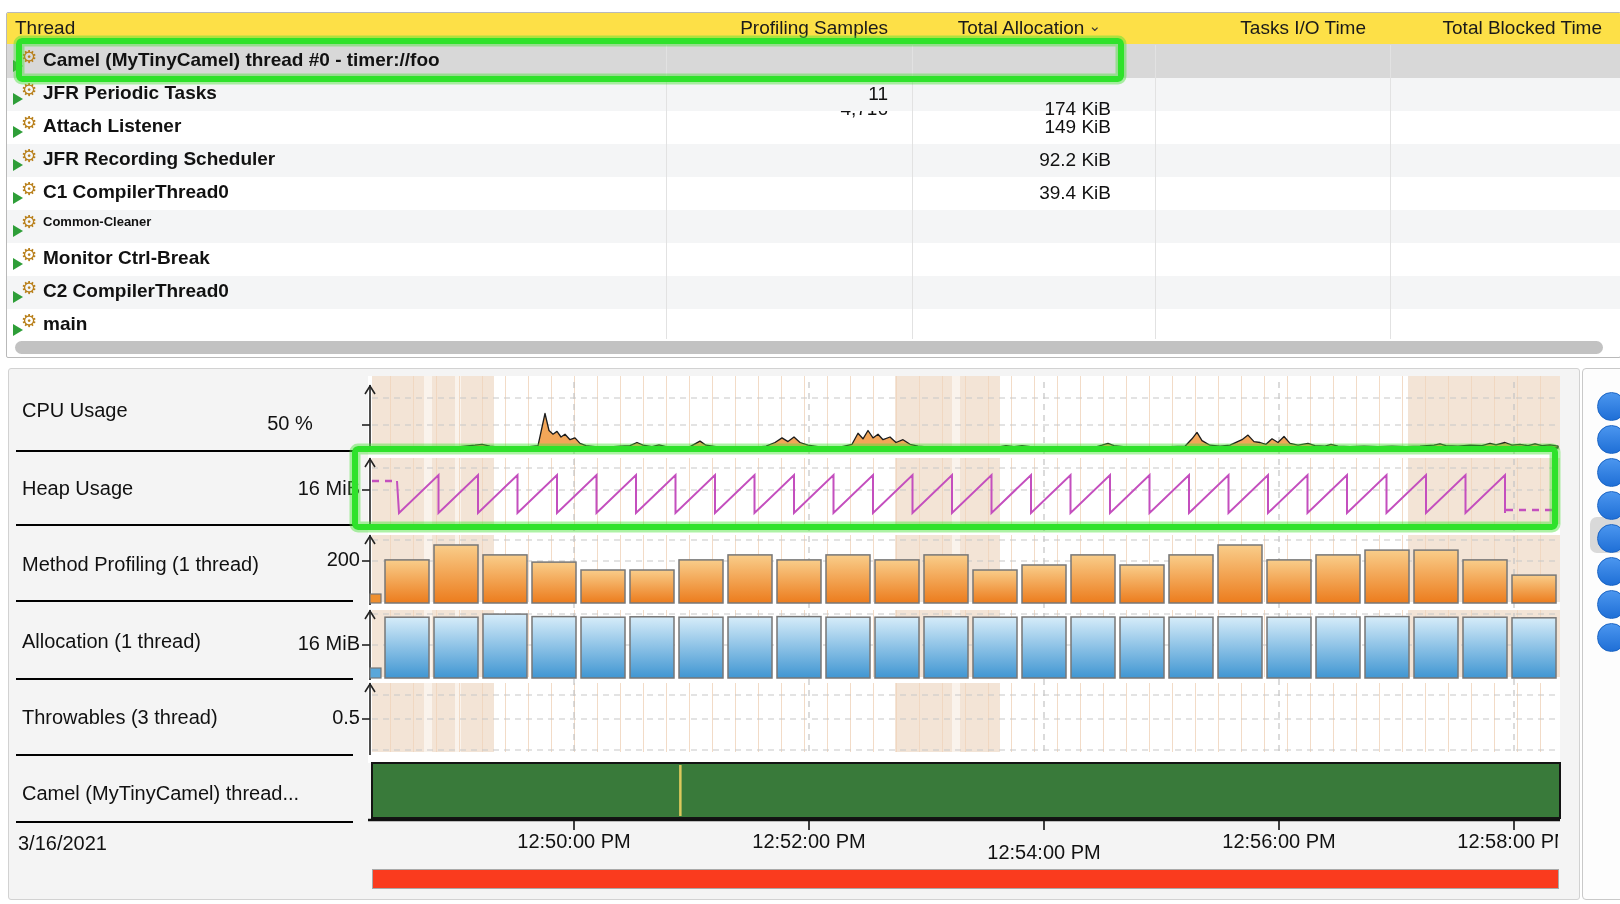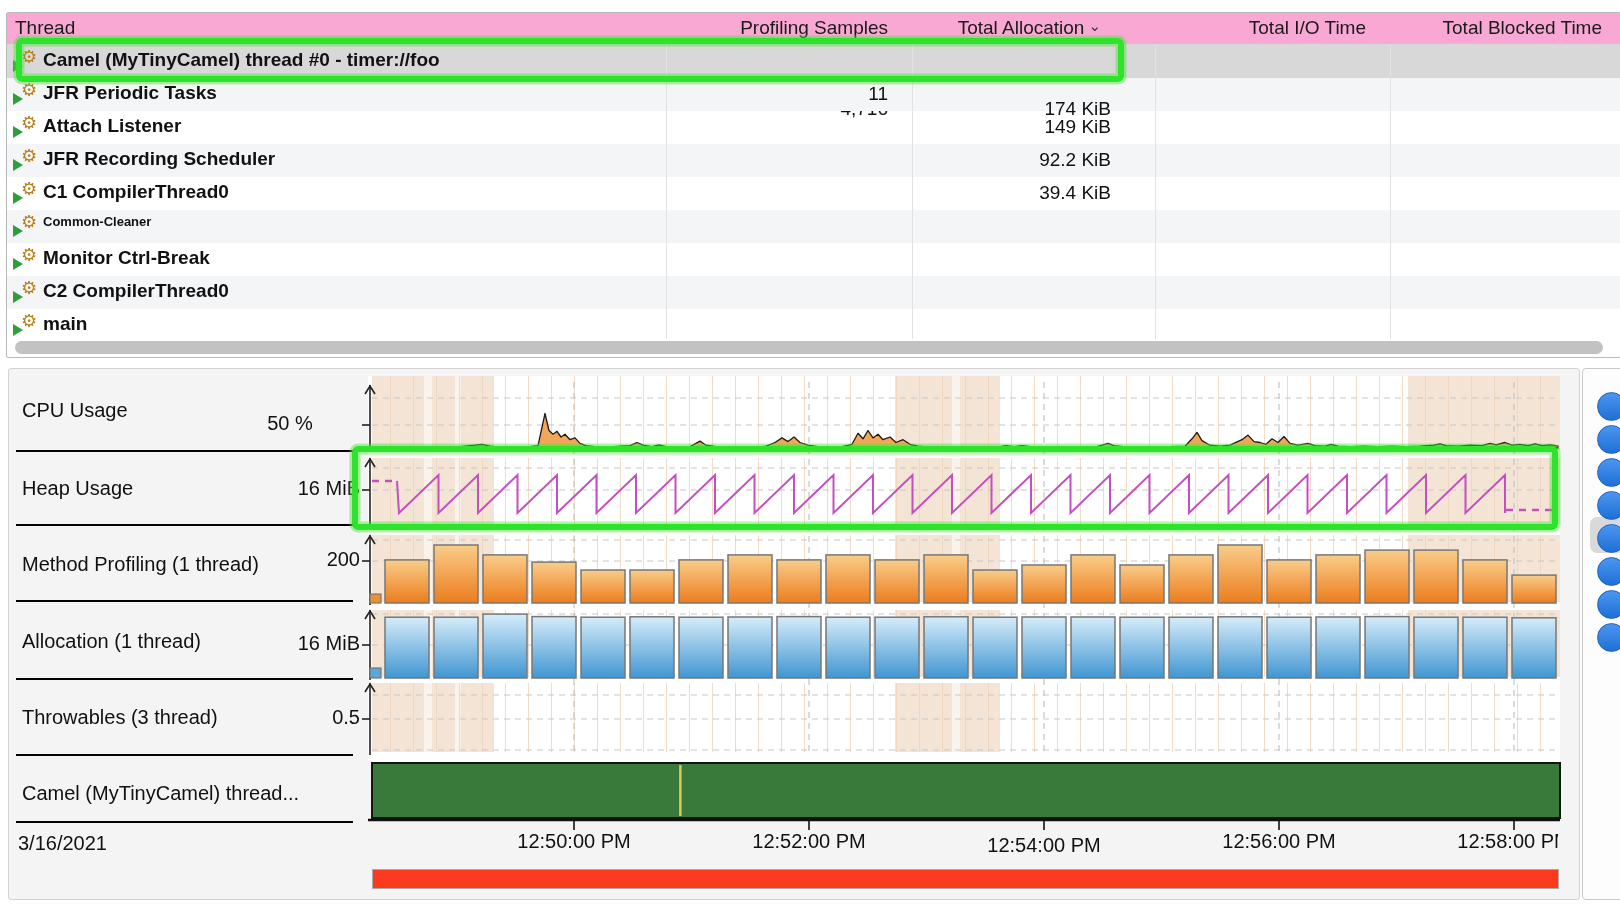--- a/index.html
+++ b/index.html
@@ -3,21 +3,21 @@
 <meta charset="utf-8">
 <style>
   html,body{margin:0;padding:0;background:#fff;}
   #stage{position:relative;width:1620px;height:904px;overflow:hidden;background:#fff;
          font-family:"Liberation Sans","DejaVu Sans",sans-serif;color:#111;}
   .abs{position:absolute;}
 
   
   .table-panel{left:6px;top:12px;width:1613px;height:344px;border:1px solid #b9b9b9;
                border-radius:2px;background:#fff;overflow:hidden;}
-  .thead{position:absolute;left:0;top:0;width:100%;height:31px;background:#f9a8d4;
+  .thead{position:absolute;left:0;top:0;width:100%;height:31px;background:#fde047;
          border-bottom:1px solid #d8d8d8;font-size:19px;}
   .th{position:absolute;top:4px;white-space:nowrap;color:#1a1a1a;}
   .th.num{text-align:right;}
   .chev{font-size:15px;color:#333;margin-left:4px;position:relative;top:-3px;}
   .icon-thread{position:absolute;left:8px;top:5px;width:24px;height:22px;}
   .gear{position:absolute;left:6px;top:-4px;font-size:18px;color:#b9801c;}
   .tri{position:absolute;left:-2px;bottom:0;width:0;height:0;border-left:10px solid #2e9e38;
        border-top:6px solid transparent;border-bottom:6px solid transparent;}
   .vsep{position:absolute;top:32px;width:1px;height:294px;background:#e2e2e2;}
   .hscroll-thumb{position:absolute;left:8px;top:328px;width:1588px;height:13px;
@@ -53,21 +53,21 @@
 </head>
 <body>
 
 <div id="stage">
 
   <section class="abs table-panel">
     <div class="thead">
       <div class="th" style="left:8px;">Thread</div>
       <div class="th num" style="left:645px;width:236px;">Profiling Samples</div>
       <div class="th num" style="left:891px;width:203px;"><span>Total Allocation</span><span class="chev">⌄</span></div>
-      <div class="th num" style="left:1134px;width:225px;">Total I/O Time</div>
+      <div class="th num" style="left:1134px;width:225px;">Tasks I/O Time</div>
       <div class="th num" style="left:1369px;width:226px;">Total Blocked Time</div>
     </div>
     <div id="tbody">
         <div style="position: absolute; left: 0px; top: 32px; width: 1620px; height: 33px; background: rgb(216, 216, 216);">
           <div class="icon-thread" style="position: absolute; left: 8px; top: 5px; width: 24px; height: 22px;">
             <span class="gear">⚙</span>
             <span class="tri"></span>
           </div>
           <div style="position: absolute; left: 36px; top: 4px; font-weight: 700; font-size: 19px; white-space: nowrap;">Camel (MyTinyCamel) thread #0 - timer://foo</div>
           <div style="position: absolute; left: 645px; top: 5px; width: 236px; text-align: right; font-size: 19px; margin-top: 48px;">4,716</div>
@@ -312,21 +312,21 @@
       <line x1="574" y1="452" x2="574" y2="462" stroke="#111" stroke-width="1.6"></line>
       <line x1="809" y1="452" x2="809" y2="462" stroke="#111" stroke-width="1.6"></line>
       <line x1="1044" y1="452" x2="1044" y2="462" stroke="#111" stroke-width="1.6"></line>
       <line x1="1279" y1="452" x2="1279" y2="462" stroke="#111" stroke-width="1.6"></line>
       <line x1="1514" y1="452" x2="1514" y2="462" stroke="#111" stroke-width="1.6"></line>
     </svg>
 
   <div class="abs time-clip" id="time-labels">
       <div class="time-label" style="position: absolute; left: 206px; top: 0px;">12:50:00 PM</div>
       <div class="time-label" style="position: absolute; left: 441px; top: 0px;">12:52:00 PM</div>
-      <div class="time-label" style="position: absolute; left: 676px; top: 4px;">12:54:00 PM</div>
+      <div class="time-label" style="position: absolute; left: 676px; top: 11px;">12:54:00 PM</div>
       <div class="time-label" style="position: absolute; left: 911px; top: 0px;">12:56:00 PM</div>
       <div class="time-label" style="position: absolute; left: 1146px; top: 0px;">12:58:00 PM</div>
     </div>
   <div class="abs date-label">3/16/2021</div>
 
   <div class="abs red-bar"></div>
 
   <div class="abs side-panel"></div>
   <div class="abs side-hl"></div>
   <div id="side-buttons">

